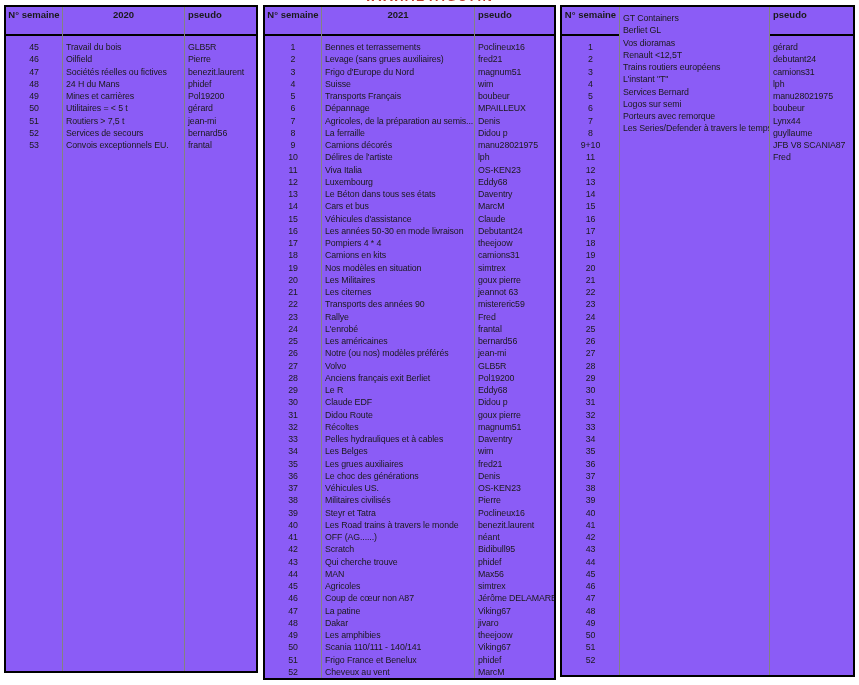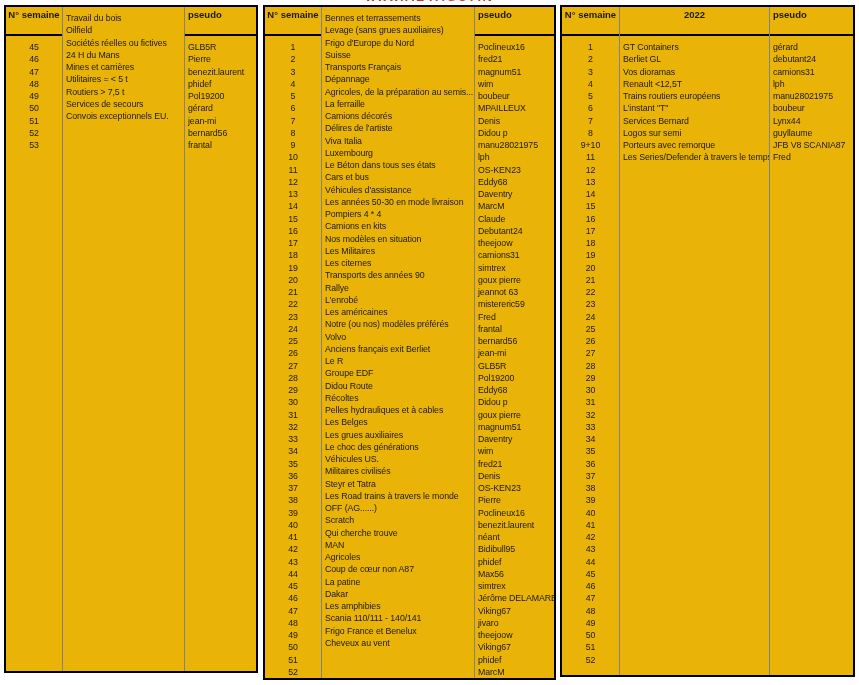--- a/index.html
+++ b/index.html
@@ -12,21 +12,21 @@
   .watermark {
     position: absolute; top: -10px; left: 0; right: 0;
     text-align: center; color: #c0392b; font-weight: bold;
     font-size: 13px; letter-spacing: 1.5px; line-height: 13px;
   }
 
   .table {
     position: absolute; top: 5px;
     border: 2px solid #000;
     display: flex; flex-direction: row;
-    background: #eab308;
+    background: #8b5cf6;
     justify-content: space-between;
   }
   .t0 { left: 4px;   width: 254px; height: 668px; }
   .t1 { left: 263px; width: 293px; height: 675px; }
   .t2 { left: 560px; width: 295px; height: 672px; }
 
   .col { display: flex; flex-direction: column; overflow: hidden; }
   .col-week  { width: 57px; border-right: 1px solid #828282; }
   .t2 .col-week { width: 58px; }
   .col-theme { flex: 1; border-right: 1px solid #828282; }
@@ -70,20 +70,21 @@
           <div class="cell cell-week">47</div>
           <div class="cell cell-week">48</div>
           <div class="cell cell-week">49</div>
           <div class="cell cell-week">50</div>
           <div class="cell cell-week">51</div>
           <div class="cell cell-week">52</div>
           <div class="cell cell-week">53</div>
         </div>
     </div>
     <div class="col col-theme">
+      <div class="col-head head-year">2020</div>
       <div class="col-body">
           <div class="cell cell-theme">Travail du bois</div>
           <div class="cell cell-theme">Oilfield</div>
           <div class="cell cell-theme">Sociétés réelles ou fictives</div>
           <div class="cell cell-theme">24 H du Mans</div>
           <div class="cell cell-theme">Mines et carrières</div>
           <div class="cell cell-theme">Utilitaires = &lt; 5 t</div>
           <div class="cell cell-theme">Routiers &gt; 7,5 t</div>
           <div class="cell cell-theme">Services de secours</div>
           <div class="cell cell-theme">Convois exceptionnels EU.</div>
@@ -157,20 +158,21 @@
           <div class="cell cell-week">46</div>
           <div class="cell cell-week">47</div>
           <div class="cell cell-week">48</div>
           <div class="cell cell-week">49</div>
           <div class="cell cell-week">50</div>
           <div class="cell cell-week">51</div>
           <div class="cell cell-week">52</div>
         </div>
     </div>
     <div class="col col-theme">
+      <div class="col-head head-year">2021</div>
       <div class="col-body">
           <div class="cell cell-theme">Bennes et terrassements</div>
           <div class="cell cell-theme">Levage (sans grues auxiliaires)</div>
           <div class="cell cell-theme">Frigo d'Europe du Nord</div>
           <div class="cell cell-theme">Suisse</div>
           <div class="cell cell-theme">Transports Français</div>
           <div class="cell cell-theme">Dépannage</div>
           <div class="cell cell-theme">Agricoles, de la préparation au semis...</div>
           <div class="cell cell-theme">La ferraille</div>
           <div class="cell cell-theme">Camions décorés</div>
@@ -187,21 +189,21 @@
           <div class="cell cell-theme">Les Militaires</div>
           <div class="cell cell-theme">Les citernes</div>
           <div class="cell cell-theme">Transports des années 90</div>
           <div class="cell cell-theme">Rallye</div>
           <div class="cell cell-theme">L'enrobé</div>
           <div class="cell cell-theme">Les américaines</div>
           <div class="cell cell-theme">Notre (ou nos) modèles préférés</div>
           <div class="cell cell-theme">Volvo</div>
           <div class="cell cell-theme">Anciens français exit Berliet</div>
           <div class="cell cell-theme">Le R</div>
-          <div class="cell cell-theme">Groupe EDF</div>
+          <div class="cell cell-theme">Claude EDF</div>
           <div class="cell cell-theme">Didou Route</div>
           <div class="cell cell-theme">Récoltes</div>
           <div class="cell cell-theme">Pelles hydrauliques et à cables</div>
           <div class="cell cell-theme">Les Belges</div>
           <div class="cell cell-theme">Les grues auxiliaires</div>
           <div class="cell cell-theme">Le choc des générations</div>
           <div class="cell cell-theme">Véhicules US.</div>
           <div class="cell cell-theme">Militaires civilisés</div>
           <div class="cell cell-theme">Steyr et Tatra</div>
           <div class="cell cell-theme">Les Road trains à travers le monde</div>
@@ -329,21 +331,20 @@
           <div class="cell cell-week">46</div>
           <div class="cell cell-week">47</div>
           <div class="cell cell-week">48</div>
           <div class="cell cell-week">49</div>
           <div class="cell cell-week">50</div>
           <div class="cell cell-week">51</div>
           <div class="cell cell-week">52</div>
         </div>
     </div>
     <div class="col col-theme">
-      <div class="col-head head-year">2022</div>
       <div class="col-body">
           <div class="cell cell-theme">GT Containers</div>
           <div class="cell cell-theme">Berliet GL</div>
           <div class="cell cell-theme">Vos dioramas</div>
           <div class="cell cell-theme">Renault &lt;12,5T</div>
           <div class="cell cell-theme">Trains routiers européens</div>
           <div class="cell cell-theme">L'instant "T"</div>
           <div class="cell cell-theme">Services Bernard</div>
           <div class="cell cell-theme">Logos sur semi</div>
           <div class="cell cell-theme">Porteurs avec remorque</div>

